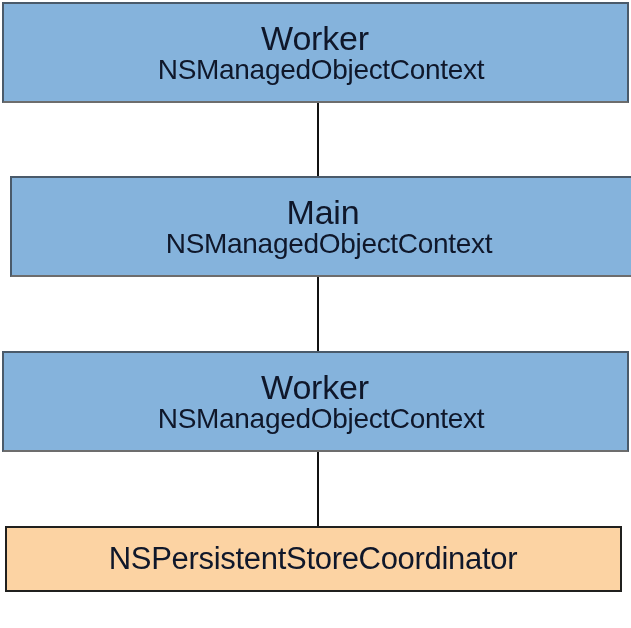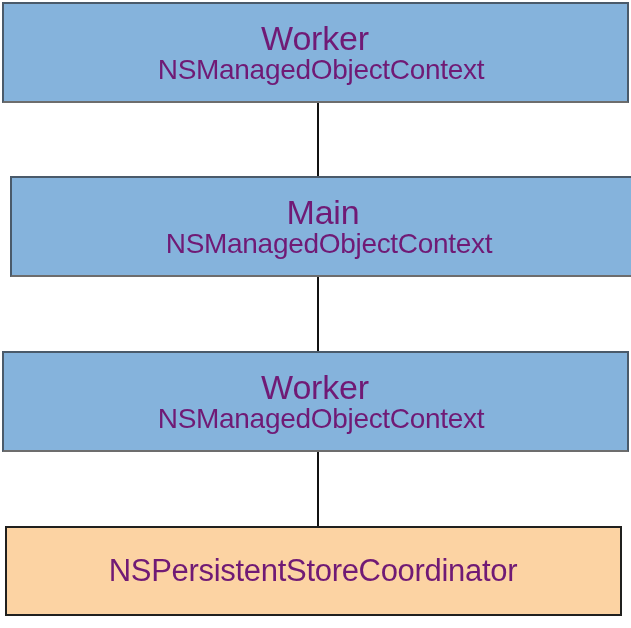--- a/index.html
+++ b/index.html
@@ -20,21 +20,21 @@
     overflow: hidden;
     background: #ffffff;
   }
   .node {
     position: absolute;
     box-sizing: border-box;
     display: flex;
     flex-direction: column;
     align-items: center;
     justify-content: center;
-    color: #701a75;
+    color: #0f172a;
     line-height: 1.02;
   }
   .node .title {
     display: block;
     white-space: nowrap;
   }
   .node .subtitle {
     display: block;
     white-space: nowrap;
   }
@@ -100,19 +100,19 @@
     </div>
   </div>
 
   <div class="node node-context" style="left:2px; top:351px; width:627px; height:101px;">
     <div class="inner">
       <span class="title">Worker</span>
       <span class="subtitle">NSManagedObjectContext</span>
     </div>
   </div>
 
-  <div class="node node-coordinator" style="left:5px; top:526px; width:617px; height:90px;">
+  <div class="node node-coordinator" style="left:5px; top:526px; width:617px; height:66px;">
     <div class="inner">
       <span class="title">NSPersistentStoreCoordinator</span>
     </div>
   </div>
 
 </div>
 
 </body></html>

